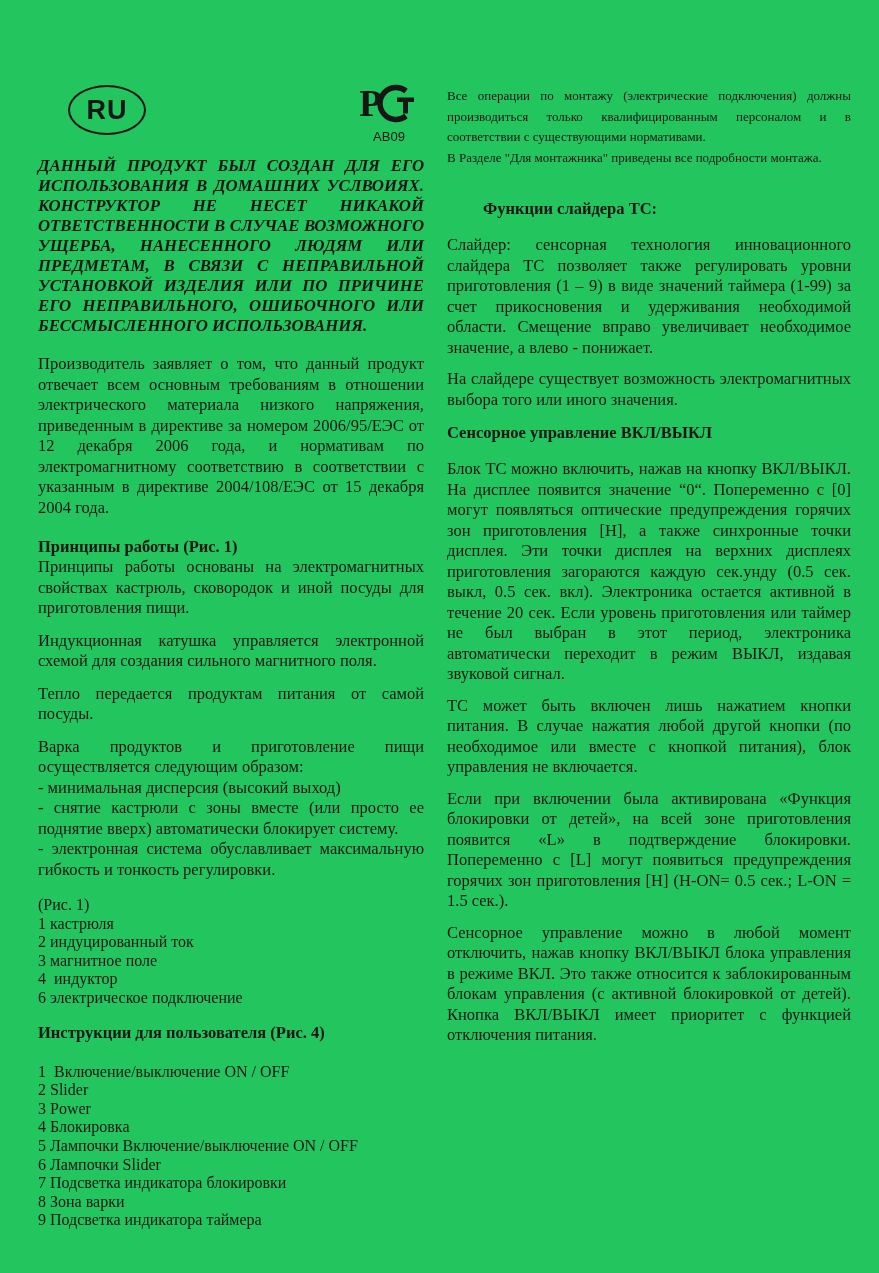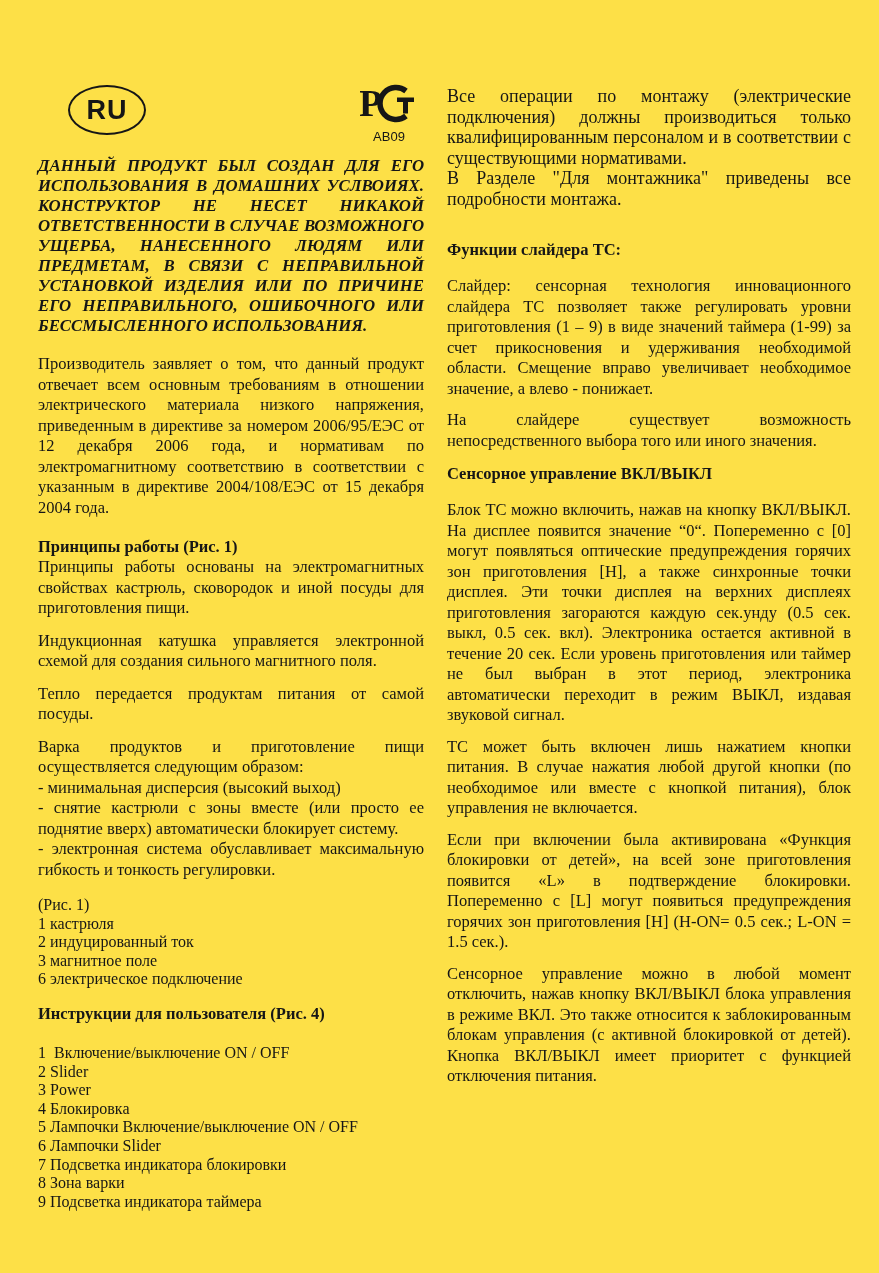--- a/index.html
+++ b/index.html
@@ -1,46 +1,46 @@
 <!DOCTYPE html>
 <html lang="ru"><head>
 <meta charset="utf-8">
 <style>
   html,body{margin:0;padding:0;}
   body{
     width:879px;height:1273px;position:relative;background:#ffffff;
     font-family:"Liberation Serif", serif;color:#161616;
     -webkit-font-smoothing:antialiased;overflow:hidden;
   }
-  .page{position:absolute;inset:0;background:#fde047;}
+  .page{position:absolute;inset:0;background:#22c55e;}
   .col{position:absolute;top:80px;}
   .col-left{left:38px;width:386px;}
   .col-right{left:447px;top:86px;width:404px;}
 
   .logo-row{display:flex;justify-content:space-between;align-items:flex-start;
     margin:2px 2px 12px 30px;height:62px;}
   .ru-oval{width:74px;height:46px;border:2.5px solid #161616;border-radius:50%;
     display:flex;align-items:center;justify-content:center;
     font-family:"Liberation Sans", sans-serif;font-weight:bold;font-size:27px;letter-spacing:1px;margin-top:3px;}
   .pct{display:flex;flex-direction:column;align-items:center;margin-right:4px;}
   .pct-code{font-family:"Liberation Sans", sans-serif;font-weight:normal;font-size:13px;margin-top:0;}
 
   .disclaimer{font-weight:bold;font-style:italic;text-align:justify;
     font-size:16.8px;line-height:20px;margin:0 0 18px;}
 
   .para{margin:0 0 11px;text-align:justify;font-size:16.5px;line-height:20.5px;}
-  .para-tight{margin:0;text-align:justify;font-size:18px;line-height:20.5px;}
+  .para-tight{margin:0;text-align:justify;font-size:13px;line-height:20.5px;}
   .jline{text-align:justify;font-size:16.5px;line-height:20.5px;}
   .group{margin:0 0 13px;}
   .heading{font-weight:bold;font-size:16.5px;line-height:21px;margin:0;}
   .list-line{font-size:16px;line-height:18.6px;white-space:pre-wrap;}
 
   .mt12{margin-top:12px;}
   .mt16{margin-top:16px;}
-  .mt30{margin-top:30px;}
+  .mt30{margin-top:30px;margin-left:36px;}
   .mb14{margin-bottom:14px;}
   .mb16{margin-bottom:16px;}
   .mb18{margin-bottom:18px;}
   .mb20{margin-bottom:20px;}
 </style>
 </head>
 <body>
 
 <div class="page">
 
@@ -74,20 +74,21 @@
       <div class="jline">- минимальная дисперсия (высокий выход)</div>
       <div class="jline">- снятие кастрюли с зоны вместе (или просто ее поднятие вверх) автоматически блокирует систему.</div>
       <div class="jline">- электронная система обуславливает максимальную гибкость и тонкость регулировки.</div>
     </div>
 
     <div class="group mt16 mb14">
       <div class="list-line">(Рис. 1)</div>
       <div class="list-line">1 кастрюля</div>
       <div class="list-line">2 индуцированный ток</div>
       <div class="list-line">3 магнитное поле</div>
+      <div class="list-line">4  индуктор</div>
       <div class="list-line">6 электрическое подключение</div>
     </div>
 
     <div class="heading mb20">Инструкции для пользователя (Рис. 4)</div>
 
     <div>
       <div class="list-line">1  Включение/выключение ON / OFF</div>
       <div class="list-line">2 Slider</div>
       <div class="list-line">3 Power</div>
       <div class="list-line">4 Блокировка</div>
@@ -99,21 +100,21 @@
     </div>
   </div>
 
   <div class="col col-right">
 
     <p class="para-tight">Все операции по монтажу (электрические подключения) должны производиться только квалифицированным персоналом и в соответствии с существующими нормативами.</p>
     <p class="para-tight">В Разделе "Для монтажника" приведены все подробности монтажа.</p>
 
     <div class="heading mt30 mb16">Функции слайдера ТС:</div>
     <p class="para">Слайдер: сенсорная технология инновационного слайдера ТС позволяет также регулировать уровни приготовления (1 – 9) в виде значений таймера (1-99) за счет прикосновения и удерживания необходимой области. Смещение вправо увеличивает необходимое значение, а влево - понижает.</p>
-    <p class="para">На слайдере существует возможность непосредственного выбора того или иного значения.</p>
+    <p class="para">На слайдере существует возможность электромагнитных выбора того или иного значения.</p>
 
     <div class="heading mt12 mb16">Сенсорное управление ВКЛ/ВЫКЛ</div>
     <p class="para">Блок ТС можно включить, нажав на кнопку ВКЛ/ВЫКЛ. На дисплее появится значение “0“. Попеременно с [0] могут появляться оптические предупреждения горячих зон приготовления [H], а также синхронные точки дисплея. Эти точки дисплея на верхних дисплеях приготовления  загораются каждую сек.унду (0.5 сек. выкл, 0.5 сек. вкл). Электроника остается активной в течение 20 сек. Если уровень приготовления или таймер не был выбран в этот период, электроника автоматически переходит в режим ВЫКЛ, издавая звуковой сигнал.</p>
     <p class="para">ТС может быть включен лишь нажатием кнопки питания. В случае нажатия любой другой кнопки (по необходимое или вместе с кнопкой питания), блок управления не включается.</p>
     <p class="para">Если при включении была активирована «Функция блокировки от детей», на всей зоне приготовления появится «L» в подтверждение блокировки. Попеременно с [L] могут появиться предупреждения горячих зон приготовления [H] (H-ON= 0.5 сек.; L-ON = 1.5 сек.).</p>
     <p class="para">Сенсорное управление можно в любой момент отключить, нажав кнопку ВКЛ/ВЫКЛ блока управления в режиме ВКЛ. Это также относится к заблокированным блокам управления (с активной блокировкой от детей). Кнопка ВКЛ/ВЫКЛ имеет приоритет с функцией отключения питания.</p>
   </div>
 
 </div>
 

